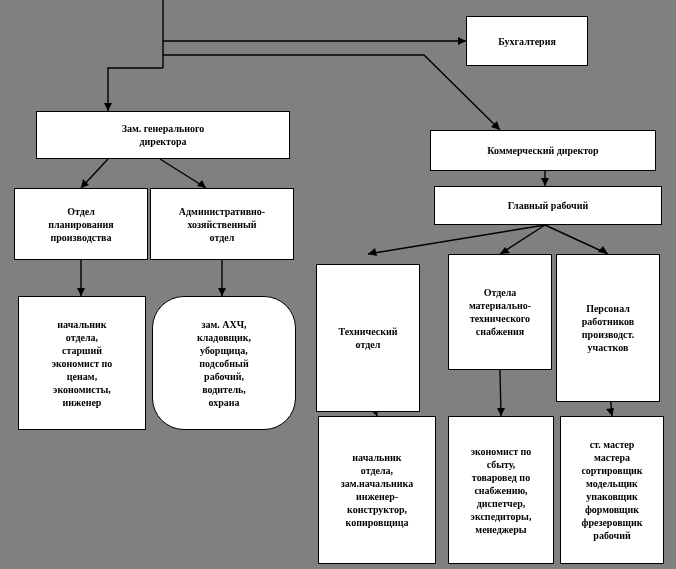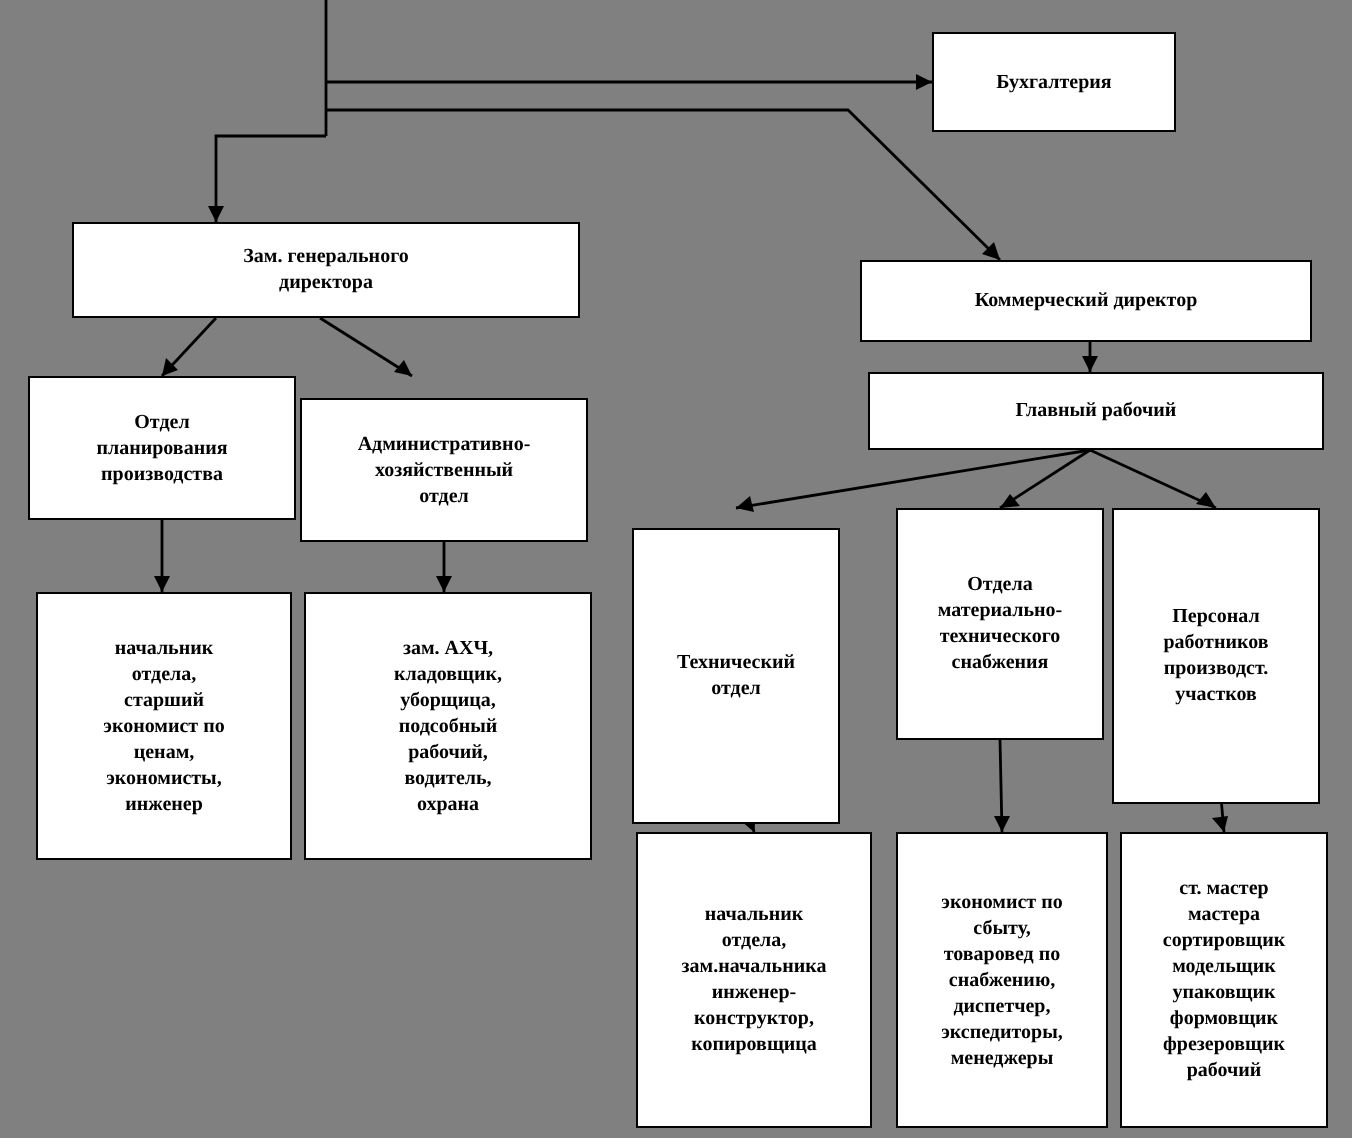--- a/index.html
+++ b/index.html
@@ -119,21 +119,21 @@
   <div class="node" style="left:430px;top:130px;width:226px;height:41px;">
     <span class="label">Коммерческий директор</span>
   </div>
 
   <div class="node" style="left:14px;top:188px;width:134px;height:72px;">
     <span class="label">Отдел
 планирования
 производства</span>
   </div>
 
-  <div class="node" style="left:150px;top:188px;width:144px;height:72px;margin-top:11px;">
+  <div class="node" style="left:150px;top:188px;width:144px;height:72px;">
     <span class="label">Административно-
 хозяйственный
 отдел</span>
   </div>
 
   <div class="node" style="left:434px;top:186px;width:228px;height:39px;">
     <span class="label">Главный рабочий</span>
   </div>
 
   <div class="node" style="left:316px;top:264px;width:104px;height:148px;">
@@ -158,21 +158,21 @@
   <div class="node" style="left:18px;top:296px;width:128px;height:134px;">
     <span class="label">начальник
 отдела,
 старший
 экономист по
 ценам,
 экономисты,
 инженер</span>
   </div>
 
-  <div class="node" style="left:152px;top:296px;width:144px;height:134px;">
+  <div class="node" style="left:152px;top:296px;width:144px;height:134px;border-radius:32px;">
     <span class="label">зам. АХЧ,
 кладовщик,
 уборщица,
 подсобный
 рабочий,
 водитель,
 охрана</span>
   </div>
 
   <div class="node" style="left:318px;top:416px;width:118px;height:148px;">

